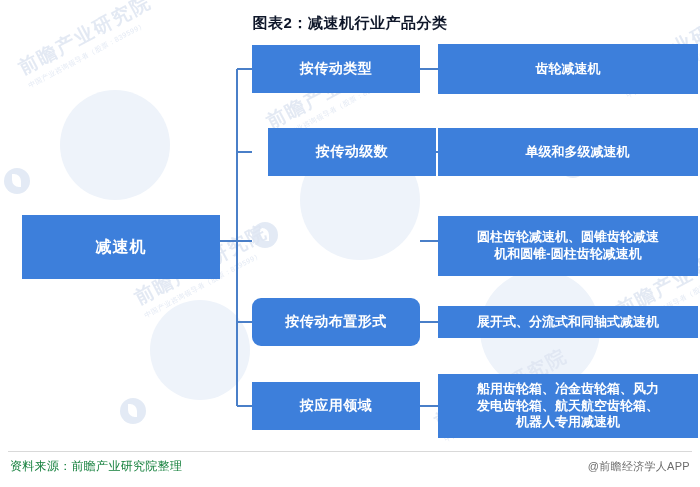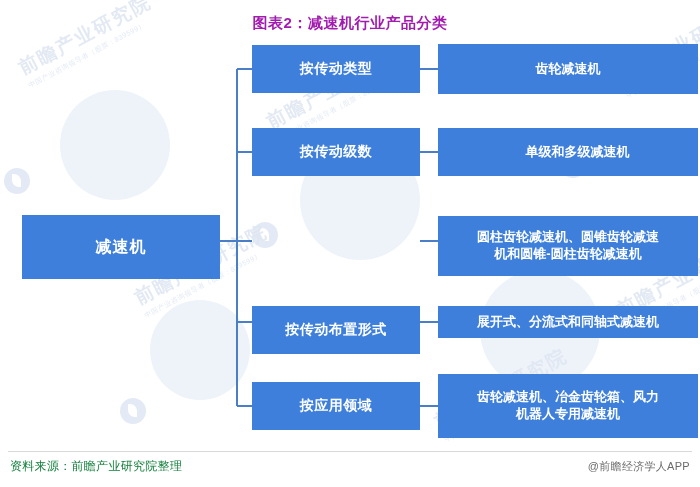--- a/index.html
+++ b/index.html
@@ -71,21 +71,21 @@
   }
 
   
   #title {
     position: absolute;
     left: 0; top: 14px;
     width: 700px;
     text-align: center;
     font-size: 15px;
     font-weight: bold;
-    color: #a21caf;
+    color: #0f172a;
     letter-spacing: .5px;
   }
 
   
   #wires {
     position: absolute;
     left: 0; top: 0;
     width: 700px; height: 487px;
   }
 
@@ -219,24 +219,24 @@
     </g>
   </svg>
 
   <div class="node root">
     <span>减速机</span>
   </div>
 
   <div class="node cat" style="top:45px;font-family:Liberation Serif, serif;">
     <span>按传动类型</span>
   </div>
-  <div class="node cat" style="top:128px;">
+  <div class="node cat" style="top:128px;margin-left:16px;">
     <span>按传动级数</span>
   </div>
-  <div class="node cat" style="top:306px;">
+  <div class="node cat" style="top:298px;border-radius:9px;">
     <span>按传动布置形式</span>
   </div>
   <div class="node cat" style="top:382px;">
     <span>按应用领域</span>
   </div>
 
   <div class="node desc" style="top:44px;height:50px;">
     <div>
       <span>齿轮减速机</span>
     </div>
@@ -256,21 +256,22 @@
   </div>
 
   <div class="node desc" style="top:306px;height:32px;">
     <div>
       <span>展开式、分流式和同轴式减速机</span>
     </div>
   </div>
 
   <div class="node desc" style="top:374px;height:64px;">
     <div>
-      <span>齿轮减速机、冶金齿轮箱、风力</span>
+      <span>船用齿轮箱、冶金齿轮箱、风力</span>
+      <span>发电齿轮箱、航天航空齿轮箱、</span>
       <span>机器人专用减速机</span>
     </div>
   </div>
 
   <div id="footer-rule"></div>
   <div id="source">资料来源：前瞻产业研究院整理</div>
   <div id="credit">@前瞻经济学人APP</div>
 
 </div>
 

